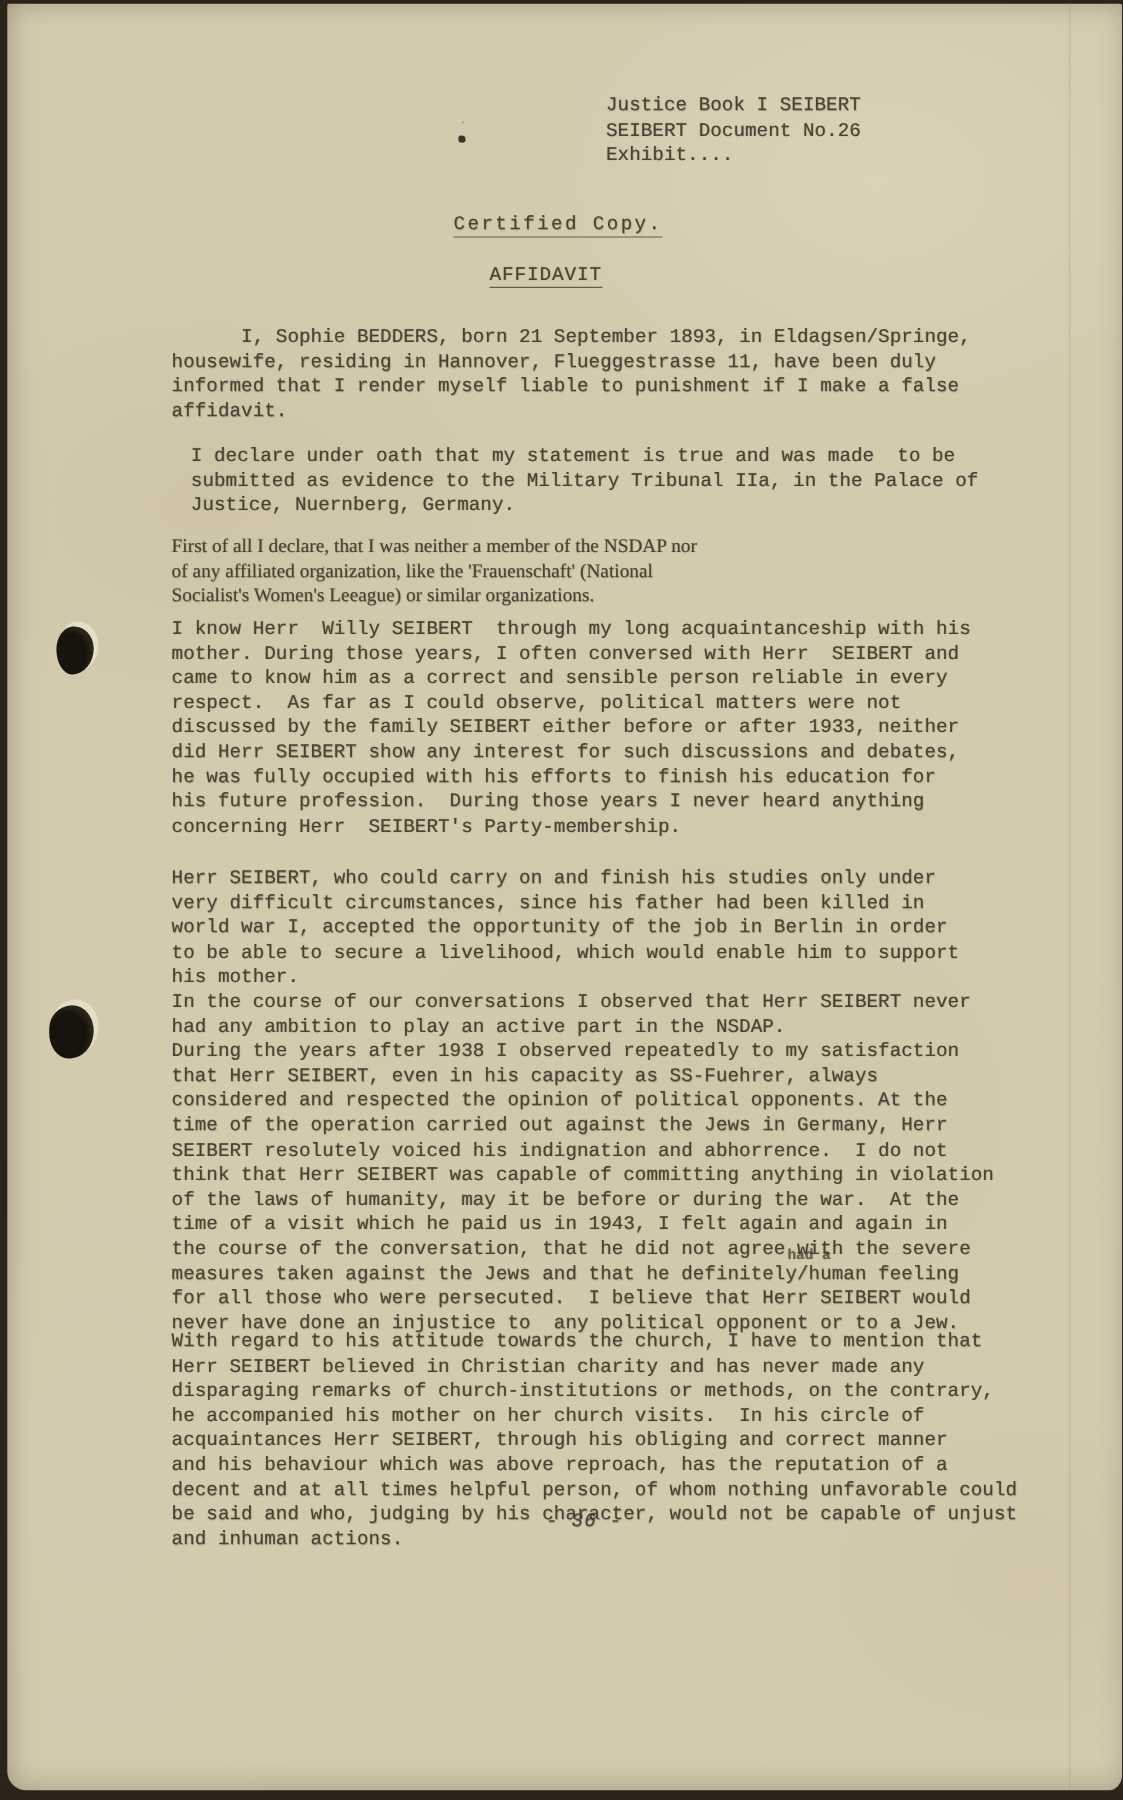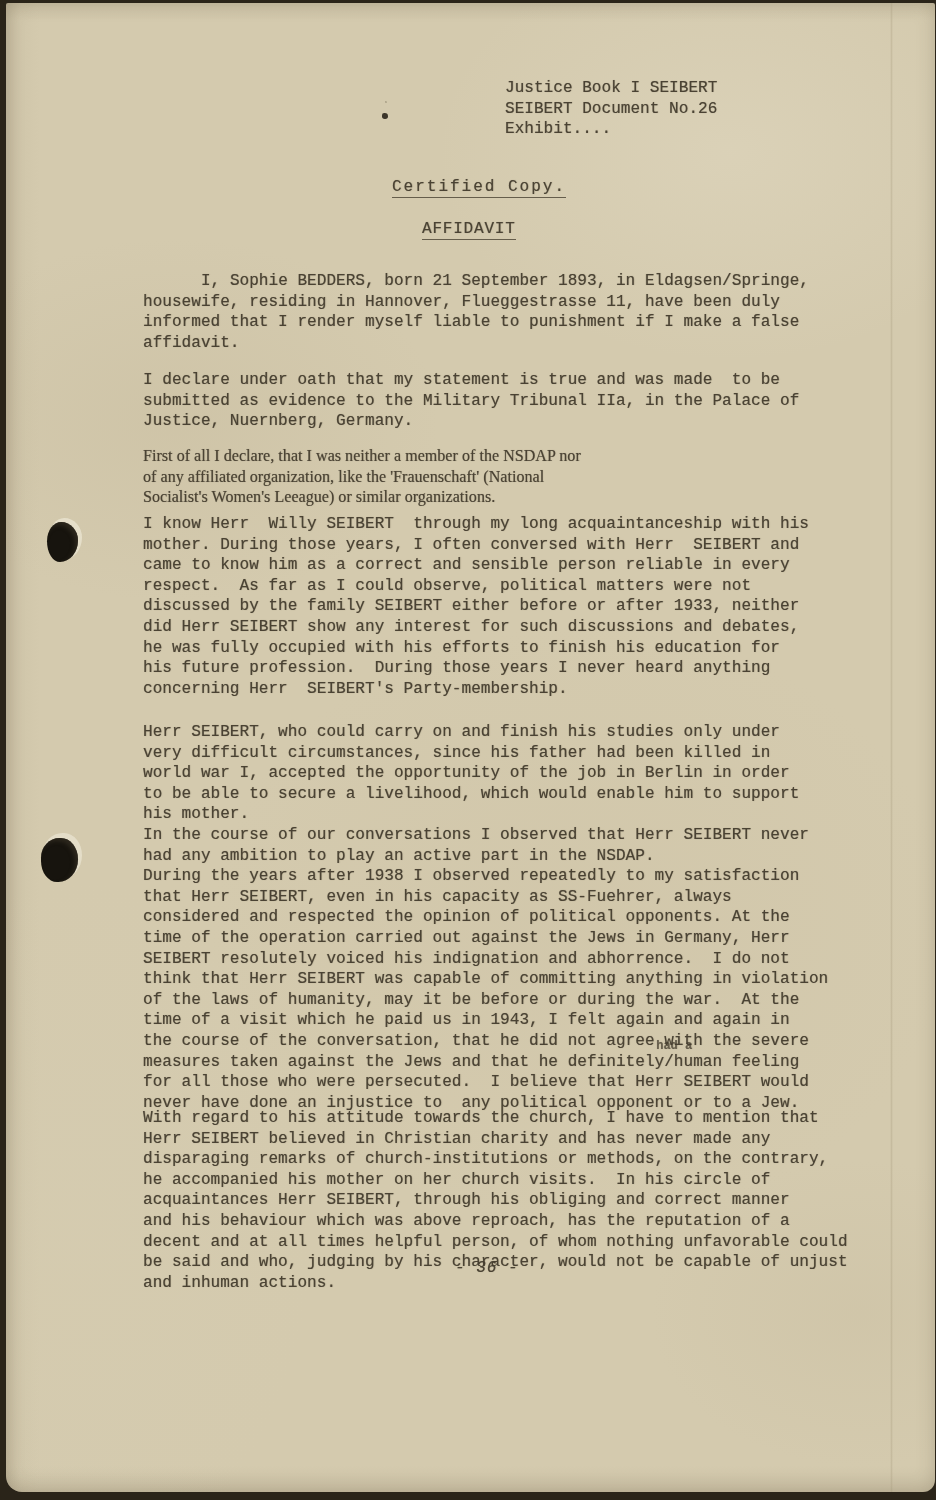--- a/index.html
+++ b/index.html
@@ -56,24 +56,24 @@
     position: absolute;
     white-space: pre-wrap;
     font: 16px/20.6px "Liberation Mono", "DejaVu Sans Mono", monospace;
     color: rgba(68,61,47,0.92);
     text-shadow: 0.4px 0.4px 0.8px rgba(76,68,52,0.45), -0.3px 0 0.6px rgba(76,68,52,0.25);
     letter-spacing: 0.05px;
   }
   .header-block { left: 505px; top: 78px; }
   .heading-1 { left: 378px; top: 177px; letter-spacing: 2px; }
   .heading-2 { left: 408px; top: 219px; letter-spacing: 0.8px; }
-  .underlined { border-bottom: 1.6px solid rgba(72,65,50,0.8); padding-bottom: 1px; margin-left: 14px; }
+  .underlined { border-bottom: 1.6px solid rgba(72,65,50,0.8); padding-bottom: 1px; }
   .body-para { left: 143px; width: 742px; }
   .p1 { top: 271px; }
-  .p2 { top: 370px; }
+  .p2 { top: 370px; margin-left: 16px; }
   .p3 { top: 446px; font-family: Liberation Serif, serif; }
   .p4 { top: 514px; }
   .p5 { top: 722px; }
   .p6 { top: 1108px; }
   .page-number { left: 455px; top: 1258px; letter-spacing: 1px; font-style: italic; }
   .insert-wrap { position: relative; }
   .insert-above {
     position: absolute;
     top: -13px; left: -8px;
     font-size: 12px; line-height: 13px;

